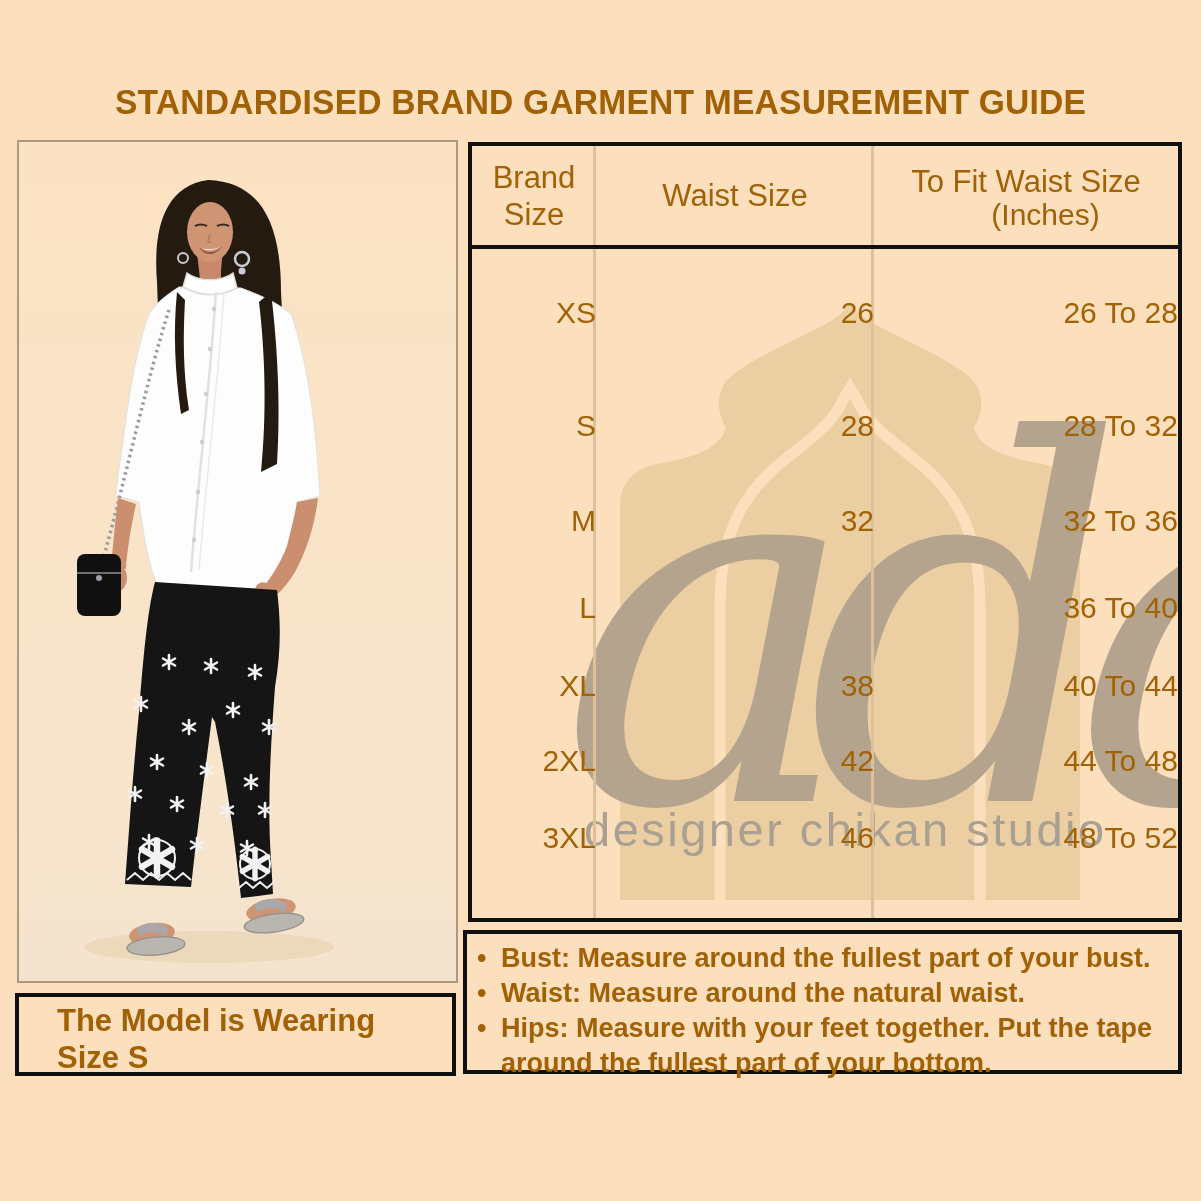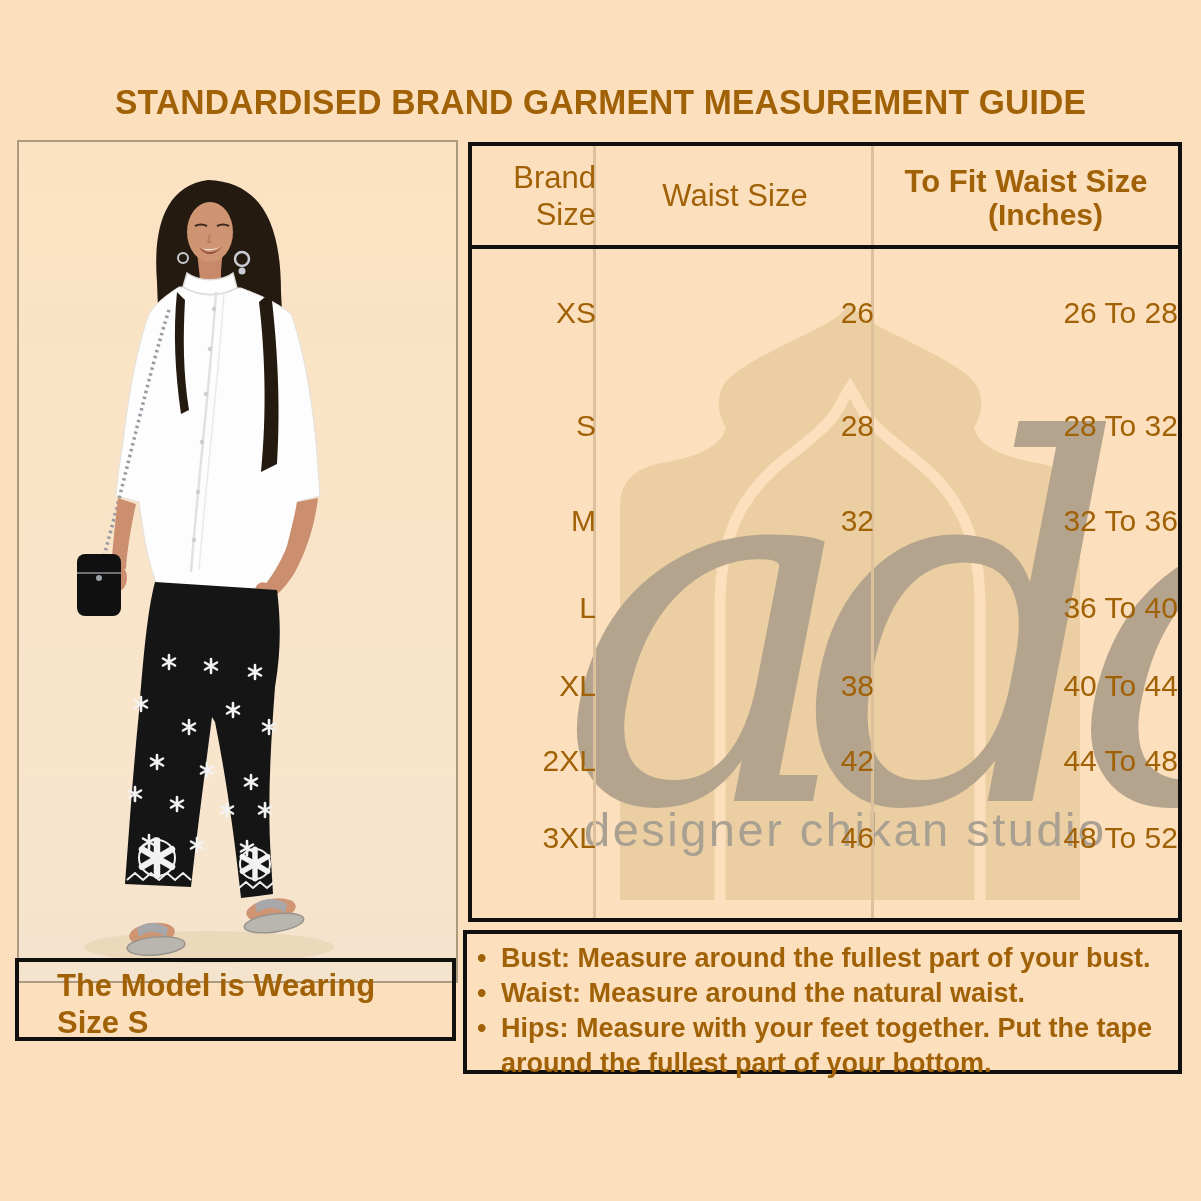--- a/index.html
+++ b/index.html
@@ -29,21 +29,21 @@
   .col-div.d1 { left:121px; }
   .col-div.d2 { left:399px; }
   .thead {
     position:absolute; top:0; left:0; right:0; height:99px;
     border-bottom:4px solid #101010; display:flex; z-index:3;
   }
   .th {
     display:flex; flex-direction:column; align-items:center; justify-content:center;
     font-size:31px; line-height:37px; text-align:center;
   }
-  .th.c1 { width:124px;text-align:right; } .th.c2 { width:278px; } .th.c3 { flex:1;font-weight:bold; }
+  .th.c1 { width:124px; } .th.c2 { width:278px; } .th.c3 { flex:1; }
   .unit { font-size:30px; line-height:29px;margin-left:39px; }
   .tbody {
     position:absolute; top:103px; left:0; right:0; bottom:0;
     display:flex; flex-direction:column; z-index:3;
   }
   .row { display:flex; align-items:center; }
   .row:nth-child(1){height:128px} .row:nth-child(2){height:98px}
   .row:nth-child(3){height:92px}  .row:nth-child(4){height:82px}
   .row:nth-child(5){height:74px}  .row:nth-child(6){height:75px}
   .row:nth-child(7){height:80px}
@@ -51,21 +51,21 @@
   .cell.c1 { width:124px; } .cell.c2 { width:278px; } .cell.c3 { flex:1; }
   
   .notes-box {
     position:absolute; left:463px; top:930px; width:719px; height:144px;
     border:4px solid #101010; box-sizing:border-box; padding:7px 6px 0 10px;
   }
   .note { display:flex; font-weight:bold; font-size:27px; line-height:35px; }
   .note .bullet { flex:0 0 24px; }
   
   .model-box {
-    position:absolute; left:15px; top:958px; width:441px; height:83px;
+    position:absolute; left:15px; top:993px; width:441px; height:83px;
     border:4px solid #101010; box-sizing:border-box;
     padding:5px 8px 0 38px; font-weight:bold; font-size:31px; line-height:37px;
   }
 </style>
 </head>
 <body>
 
 <div class="page">
 
   <div class="title">STANDARDISED BRAND GARMENT MEASUREMENT GUIDE</div>

